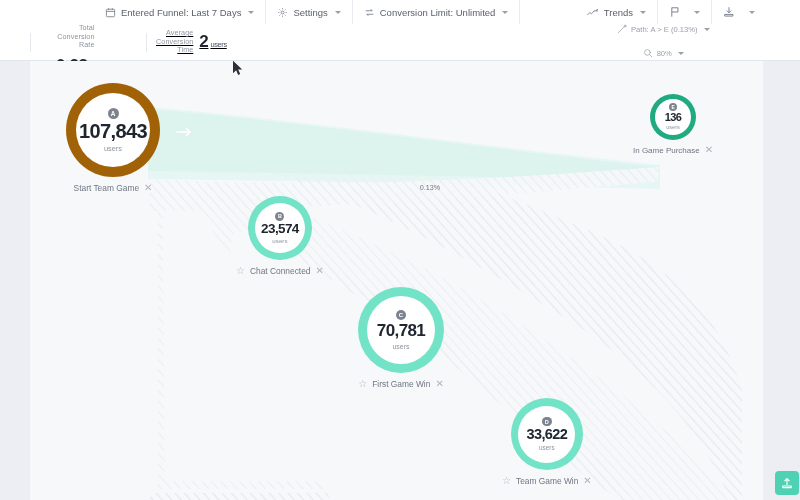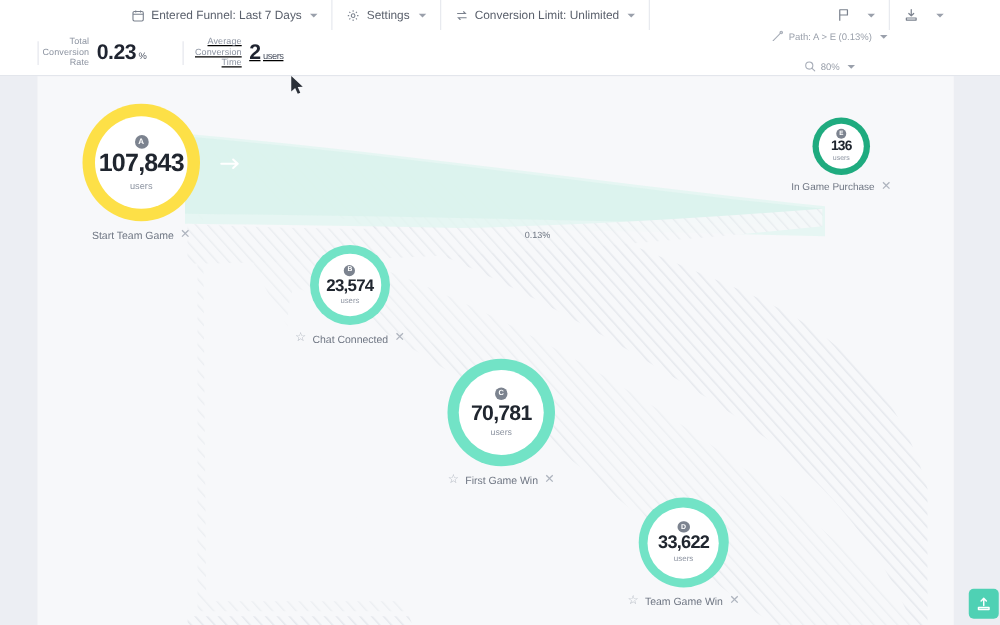--- a/index.html
+++ b/index.html
@@ -78,27 +78,27 @@
     display:flex;flex-direction:column;align-items:center;justify-content:center;
   }
   .badge{
     border-radius:50%;background:#7c838f;color:#fff;
     display:flex;align-items:center;justify-content:center;
     font-weight:bold;
   }
   .nval{color:#20262f;font-weight:bold;letter-spacing:-.6px;line-height:1;}
   .nunit{color:#8d94a1;line-height:1;}
   .nlabel{
-    display:flex;align-items:flex-start;gap:5px;margin-top:6px;
+    display:flex;align-items:center;gap:5px;margin-top:6px;
     color:#6f7683;font-size:8.4px;white-space:nowrap;
   }
   .xbtn{color:#aeb4be;font-size:10px;line-height:1;}
 
   
-  .n-a .ring{width:94px;height:94px;background:#fde047;}
+  .n-a .ring{width:94px;height:94px;background:#a16207;}
   .n-a .inner{width:74px;height:74px;}
   .n-a .badge{width:11px;height:11px;font-size:6.4px;margin-bottom:2px;}
   .n-a .nval{font-size:20px;}
   .n-a .nunit{font-size:7.4px;margin-top:4px;}
 
   .n-b .ring{width:64px;height:64px;background:#72e3c6;}
   .n-b .inner{width:50px;height:50px;}
   .n-b .badge{width:9px;height:9px;font-size:5.4px;margin-bottom:1px;}
   .n-b .nval{font-size:13.5px;}
   .n-b .nunit{font-size:6.2px;margin-top:3px;}
@@ -170,20 +170,31 @@
           <svg width="11" height="11" viewBox="0 0 16 16" fill="none" stroke="#7a818d" stroke-width="1.3" stroke-linecap="round">
             <path d="M3 5.5h9l-2-2M13 10.5H4l2 2"></path>
           </svg>
         </span>
         <span>Conversion Limit: Unlimited</span>
         <span class="chev"></span>
       </div>
     </div>
 
     <div class="tb-right">
+      <div class="tb-item">
+        <span class="ico">
+          <svg width="12" height="11" viewBox="0 0 18 14" fill="none" stroke="#7a818d" stroke-width="1.3" stroke-linecap="round" stroke-linejoin="round">
+            <path d="M1 10.5l3.2-3.6 2.4 2.2L11 4.2"></path>
+            <path d="M15.6 2.2l.6 3.4-3.4-.6z" fill="#7a818d" stroke="none"></path>
+            <path d="M11.6 5.2L15.8 2.4"></path>
+          </svg>
+        </span>
+        <span>Trends</span>
+        <span class="chev"></span>
+      </div>
 
       <div class="tb-item">
         <span class="ico">
           <svg width="11" height="12" viewBox="0 0 14 16" fill="none" stroke="#7a818d" stroke-width="1.3" stroke-linejoin="round">
             <path d="M3.4 14.2V2.2M3.4 2.4h8.2v5.6H3.4"></path>
           </svg>
         </span>
         <span class="chev" style="margin-left:9px;"></span>
       </div>
 
@@ -196,21 +207,21 @@
         </span>
         <span class="chev" style="margin-left:9px;"></span>
       </div>
       <div class="tb-spacer" style="width:34px;"></div>
     </div>
   </div>
 
   <div class="statsbar">
     <div class="stat-div" style="left:30px;"></div>
 
-    <div class="stat" style="left:34px;">
+    <div class="stat" style="left:56px;flex-direction:column;">
       <div class="slabel">
         <div>Total</div>
         <div>Conversion</div>
         <div>Rate</div>
       </div>
       <div class="sval">
         <span>0.23</span>
         <span class="sunit">%</span>
       </div>
     </div>

